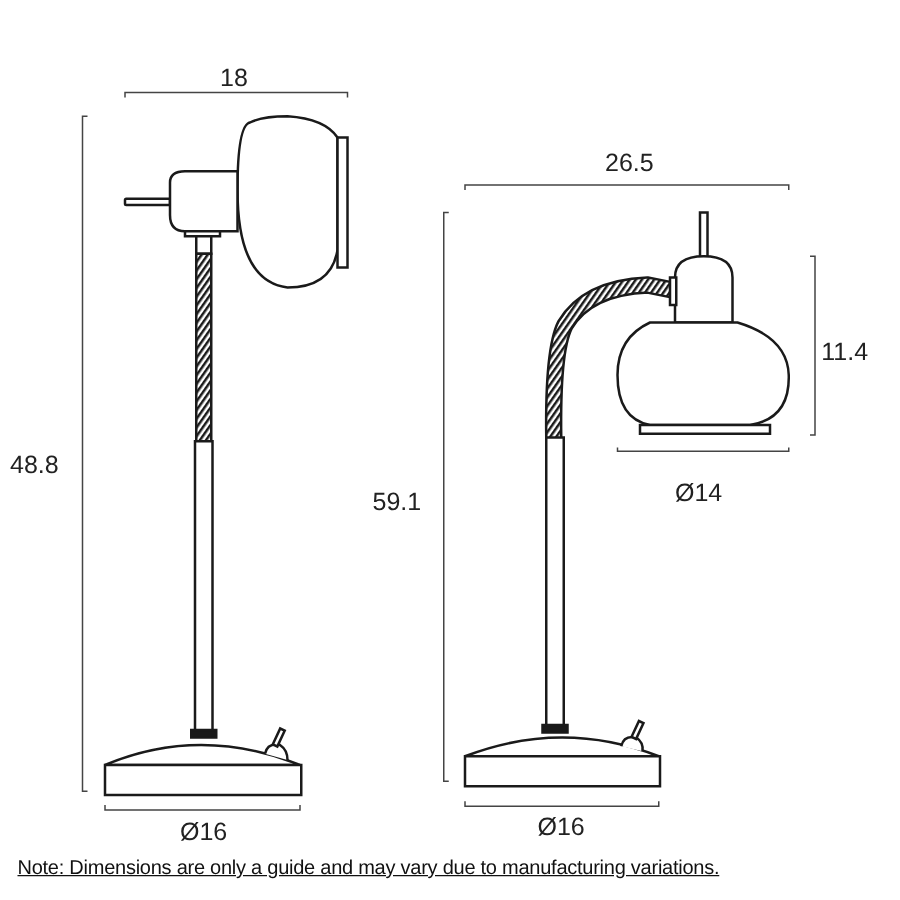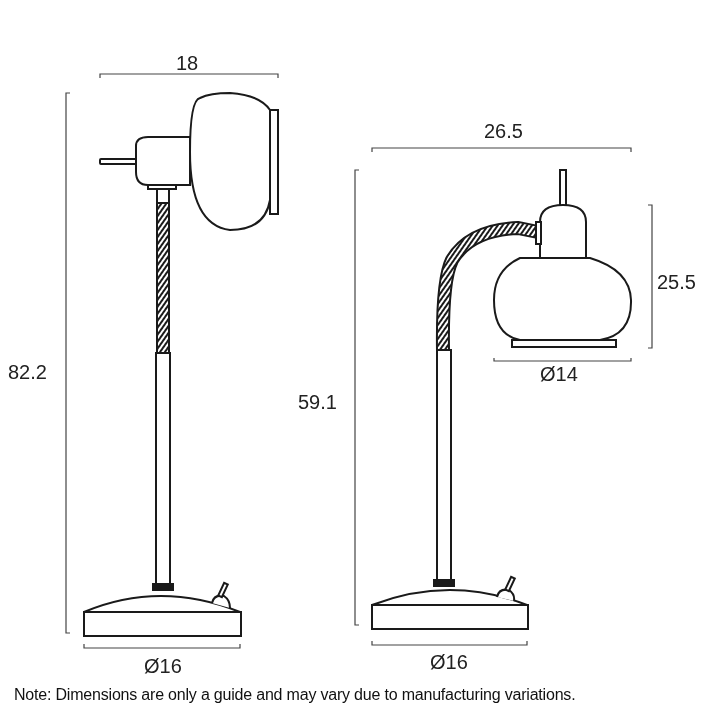--- a/index.html
+++ b/index.html
@@ -1,19 +1,19 @@
 <!DOCTYPE html>
 <html><head>
 <meta charset="utf-8">
 <style>
   html, body { margin: 0; padding: 0; background: #ffffff; }
   body { width: 720px; height: 720px; position: relative; overflow: hidden; font-family: "Liberation Sans", sans-serif; }
   #drawing { position: absolute; left: 0; top: 0; width: 720px; height: 720px; }
   .dim-label { position: absolute; font-family: "Liberation Sans", sans-serif; font-size: 20px; color: #222; }
-  .note { position: absolute; left: 14px; top: 686px; font-family: "Liberation Sans", sans-serif; font-size: 16px; color: #111; letter-spacing: -0.2px; }
+  .note { position: absolute; left: 14px; top: 686px; font-family: "Liberation Sans", sans-serif; font-size: 16px; color: #111; letter-spacing: -0.2px; text-decoration: underline; }
 </style>
 </head>
 <body>
 
 <svg id="drawing" viewBox="0 0 720 720" xmlns="http://www.w3.org/2000/svg">
   <defs>
     <pattern id="coil" width="4" height="4" patternUnits="userSpaceOnUse" patternTransform="rotate(35)">
       <rect width="4" height="4" fill="#fff"></rect>
       <rect width="2" height="4" fill="#1a1a1a"></rect>
     </pattern>
@@ -88,22 +88,22 @@
     <path d="M372 605 Q450 575 527 605 Z"></path>
 
     <path d="M497 597 Q499 588 509 590 Q515 594 514 601"></path>
     <rect x="508" y="577" width="4" height="14" transform="rotate(25 510 584)"></rect>
 
     <rect x="372" y="605" width="156" height="24"></rect>
   </g>
 </svg>
 
 <div class="dim-label" style="left:176px; top:52px;">18</div>
-<div class="dim-label" style="left:8px; top:361px;">82.2</div>
+<div class="dim-label" style="left:8px; top:361px;">48.8</div>
 <div class="dim-label" style="left:144px; top:655px;">Ø16</div>
 
 <div class="dim-label" style="left:484px; top:120px;text-align:center;">26.5</div>
 <div class="dim-label" style="left:298px; top:391px;">59.1</div>
-<div class="dim-label" style="left:657px; top:271px;">25.5</div>
-<div class="dim-label" style="left:540px; top:363px;">Ø14</div>
+<div class="dim-label" style="left:657px; top:271px;">11.4</div>
+<div class="dim-label" style="left:540px; top:384px;">Ø14</div>
 <div class="dim-label" style="left:430px; top:651px;">Ø16</div>
 
 <div class="note">Note: Dimensions are only a guide and may vary due to manufacturing variations.</div>
 
 </body></html>

